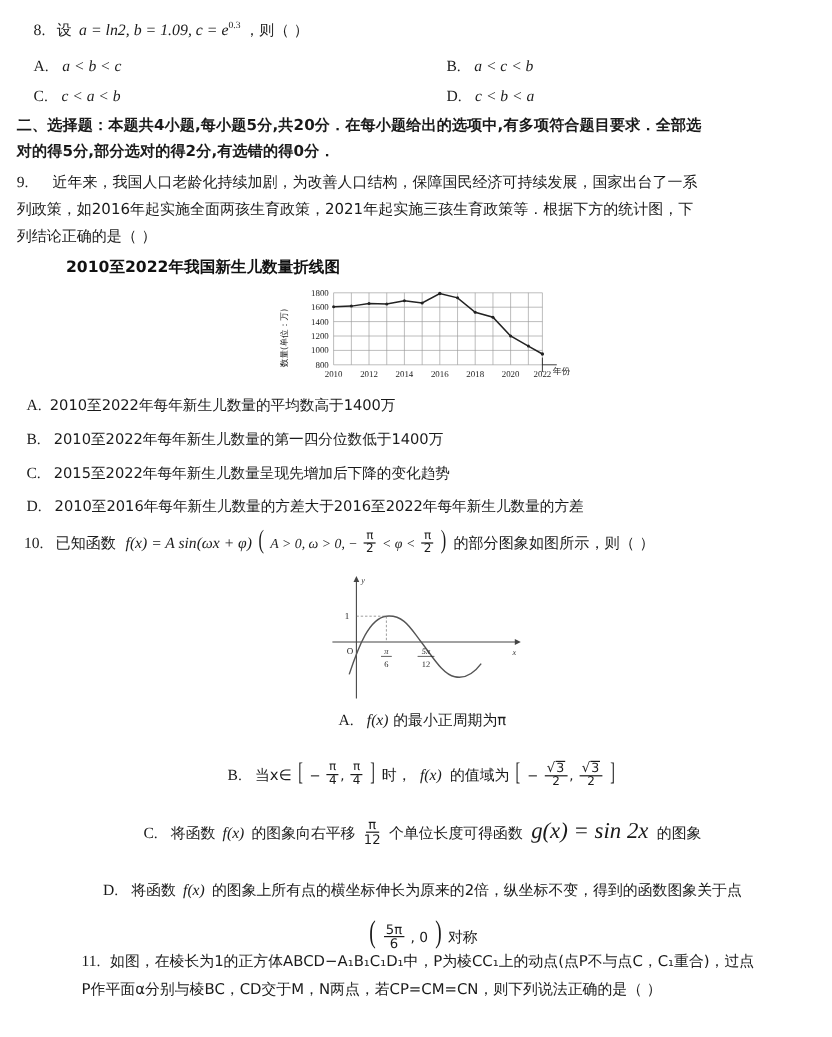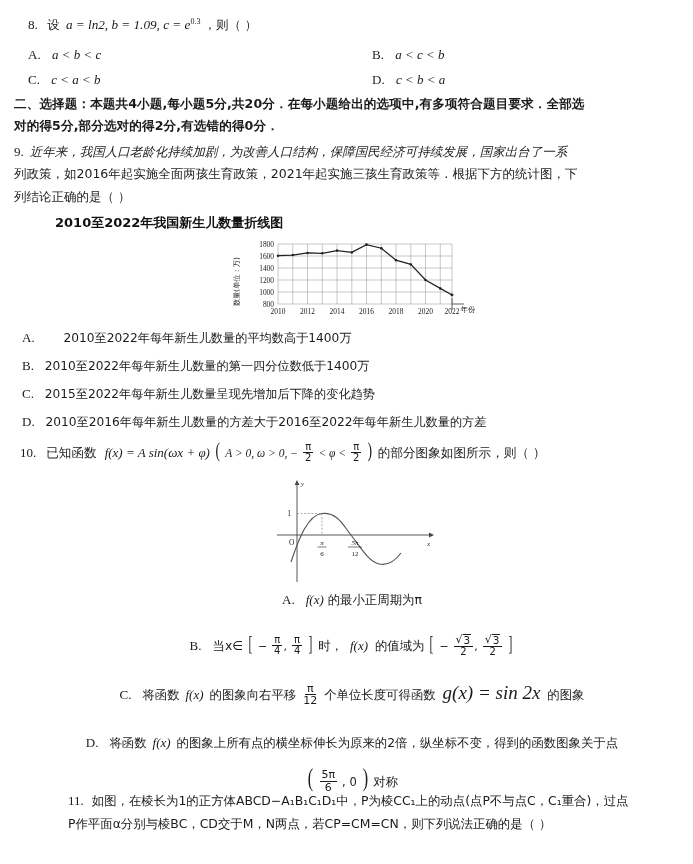--- a/index.html
+++ b/index.html
@@ -108,21 +108,21 @@
   </div>
 
   <div class="block" id="sec2">
     <div class="l">二、选择题：本题共4小题,每小题5分,共20分．在每小题给出的选项中,有多项符合题目要求．全部选</div>
     <div class="l">对的得5分,部分选对的得2分,有选错的得0分．</div>
   </div>
 
   <div class="block" id="q9">
     <div class="l">
       <span class="optlbl" style="font-family:'Liberation Serif',serif;font-size:13px;">9.</span>
-      <span style="margin-left:2px;font-style:italic;">近年来，我国人口老龄化持续加剧，为改善人口结构，保障国民经济可持续发展，国家出台了一系</span>
+      <span style="margin-left:16px;">近年来，我国人口老龄化持续加剧，为改善人口结构，保障国民经济可持续发展，国家出台了一系</span>
     </div>
     <div class="l">列政策，如2016年起实施全面两孩生育政策，2021年起实施三孩生育政策等．根据下方的统计图，下</div>
     <div class="l">列结论正确的是（    ）</div>
   </div>
 
   <div class="block" id="chartwrap">
     <div id="chartTitle">2010至2022年我国新生儿数量折线图</div>
     <div id="chartfig">
       <svg width="250" height="88" viewBox="0 0 250 88">
 
@@ -189,21 +189,21 @@
           <text x="222" y="78">2022</text>
         </g>
         <text x="238" y="76" font-size="7.4" font-family="DejaVu Sans, sans-serif" fill="#1a1a1a" text-anchor="middle">年份</text>
       </svg>
     </div>
   </div>
 
   <div class="block" id="q9opts">
     <div class="opt">
       <span class="optlbl">A.</span>
-      <span style="margin-left:25px;">2010至2022年每年新生儿数量的平均数高于1400万</span>
+      <span style="margin-left:3px;">2010至2022年每年新生儿数量的平均数高于1400万</span>
     </div>
     <div class="opt">
       <span class="optlbl">B.</span>
       <span style="margin-left:7px;">2010至2022年每年新生儿数量的第一四分位数低于1400万</span>
     </div>
     <div class="opt">
       <span class="optlbl">C.</span>
       <span style="margin-left:7px;">2015至2022年每年新生儿数量呈现先增加后下降的变化趋势</span>
     </div>
     <div class="opt">

